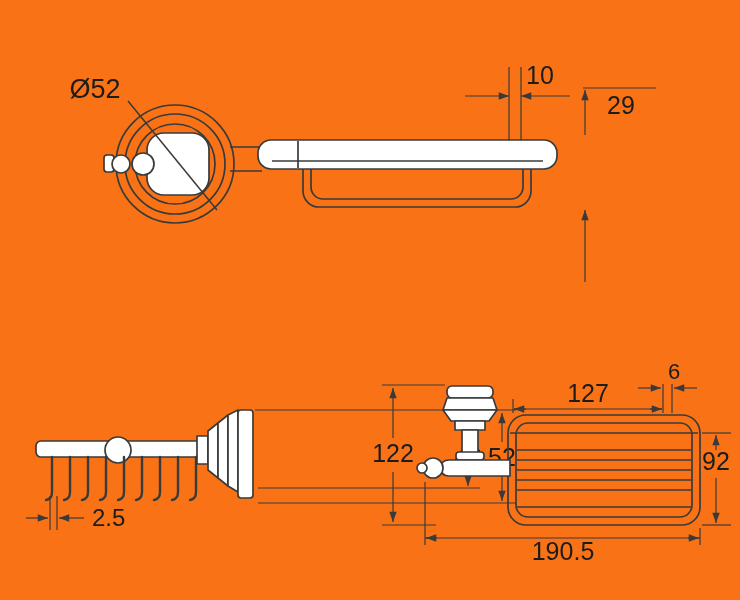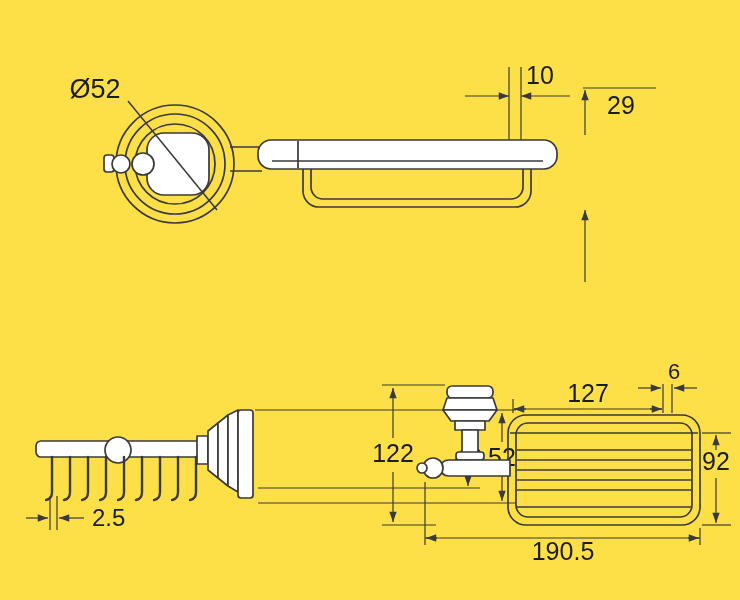--- a/index.html
+++ b/index.html
@@ -6,21 +6,21 @@
     margin: 0;
     padding: 0;
     background: #ffffff;
     width: 740px;
     height: 600px;
     overflow: hidden;
   }
   .canvas-wrap {
     width: 740px;
     height: 600px;
-    background: #fde047;
+    background: #f97316;
   }
   svg { display: block; }
   .draw {
     stroke: #3a3a3a;
     stroke-width: 1.7;
     fill: none;
     stroke-linejoin: round;
   }
   .draw .solid { fill: #ffffff; }
   .wire {

